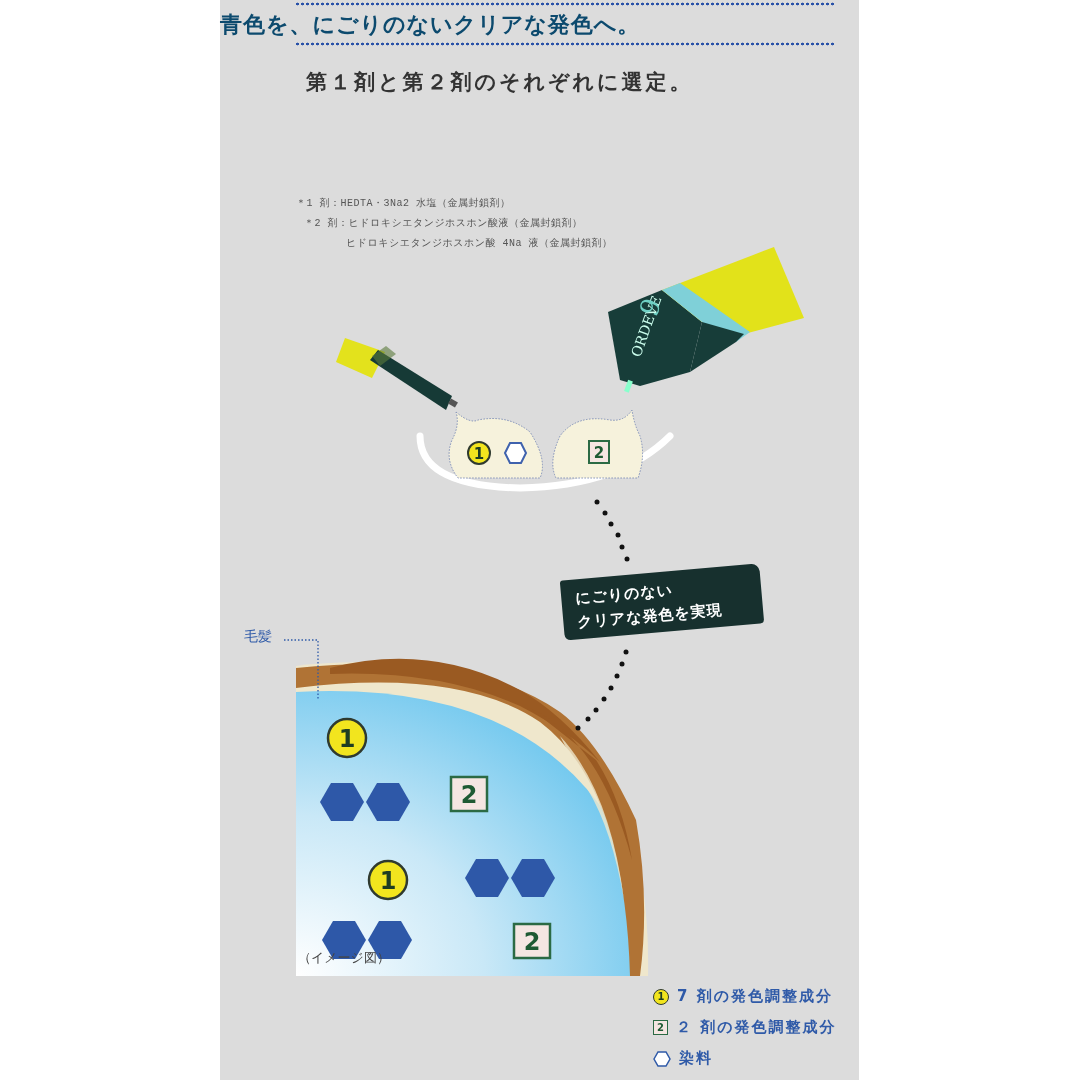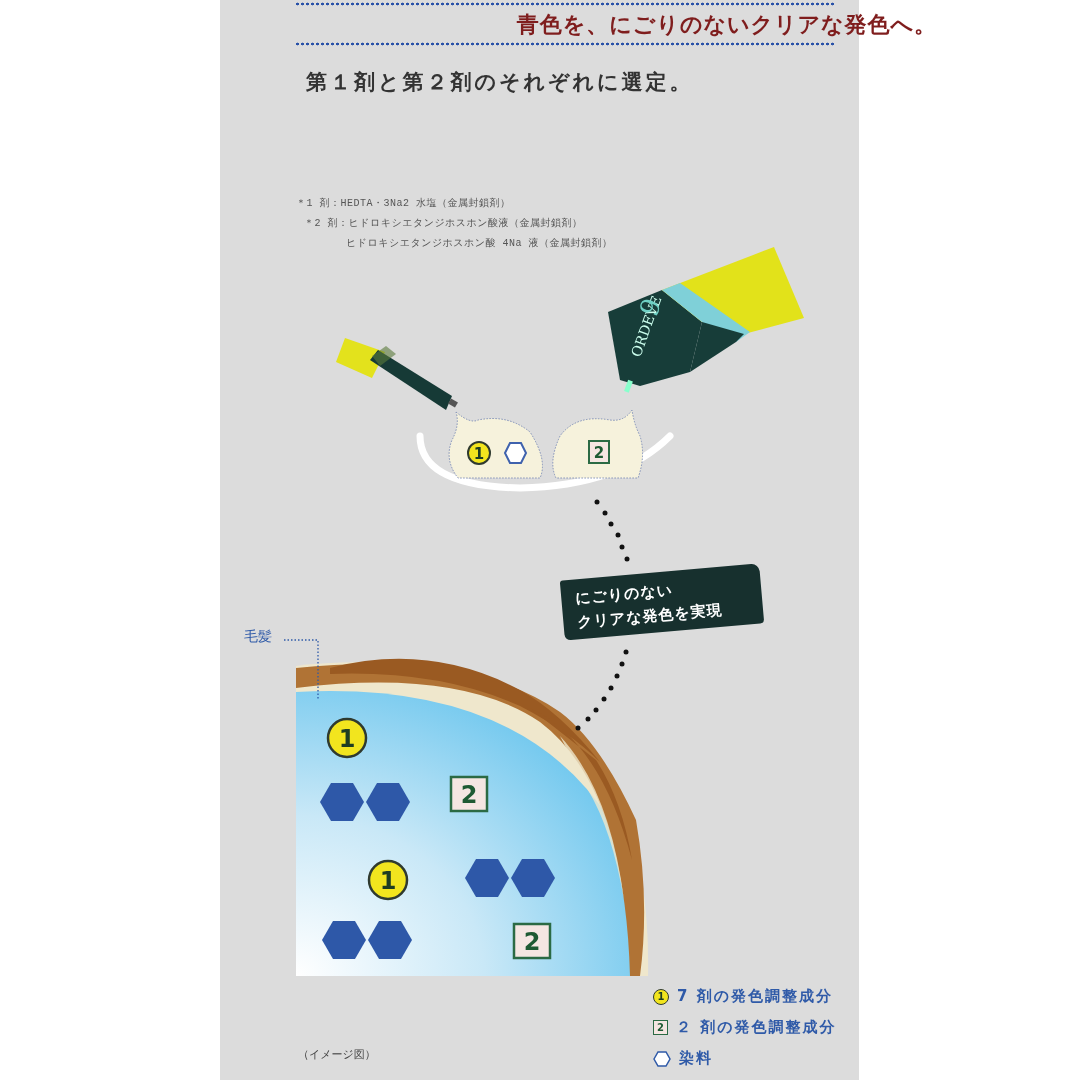--- a/index.html
+++ b/index.html
@@ -12,21 +12,21 @@
     position: absolute; left: 220px; top: 0; width: 639px; height: 1080px;
     background: #dcdcdc;
   }
   .dotline {
     position: absolute; left: 295px; width: 540px; height: 4px;
     background-image: radial-gradient(circle, #2a52a8 1.3px, transparent 1.6px);
     background-size: 5px 4px; background-repeat: repeat-x;
   }
   .headline {
     position: absolute; left: 220px; width: 717px; top: 8px; height: 34px;
-    text-align: right; font-size: 22px; font-weight: bold; color: #7f1d1d;
+    text-align: left; font-size: 22px; font-weight: bold; color: #0c4a6e;
     letter-spacing: 1px; line-height: 34px;
   }
   .body-text {
     position: absolute; left: 306px; top: 62px; font-size: 21px; color: #333;
     letter-spacing: 3px; line-height: 40px; font-weight: bold;
   }
   .body-text div { white-space: nowrap; }
   .note {
     position: absolute; left: 296px; font-size: 10px; color: #555;
     white-space: nowrap; letter-spacing: 0.5px; font-family: Liberation Mono, monospace;
@@ -39,21 +39,21 @@
     border-radius: 3px 8px 4px 6px;
   }
   .badge-text {
     position: absolute; left: 576px; top: 580px; color: #fff; font-weight: bold;
     font-size: 15px; line-height: 24px; transform: rotate(-5deg); letter-spacing: 1px;
   }
   .hair-label {
     position: absolute; left: 244px; top: 628px; color: #2f5aa8; font-size: 14px; font-weight: normal;
   }
   .caption {
-    position: absolute; left: 298px; top: 1047px; font-size: 11px; color: #444;
+    position: absolute; left: 298px; top: 949px; font-size: 13px; color: #444;
   }
   .legend-row {
     position: absolute; left: 653px; font-size: 15px; color: #2f5aa8; font-weight: bold;
     display: flex; align-items: center; gap: 8px; letter-spacing: 2px; white-space: nowrap;
   }
   .lg-circle {
     width: 14px; height: 14px; border-radius: 50%; background: #f2e51e;
     border: 1.5px solid #2f3a2f; font-size: 10px; color: #1e3d22; text-align: center;
     line-height: 14px; font-weight: bold; letter-spacing: 0;
   }

